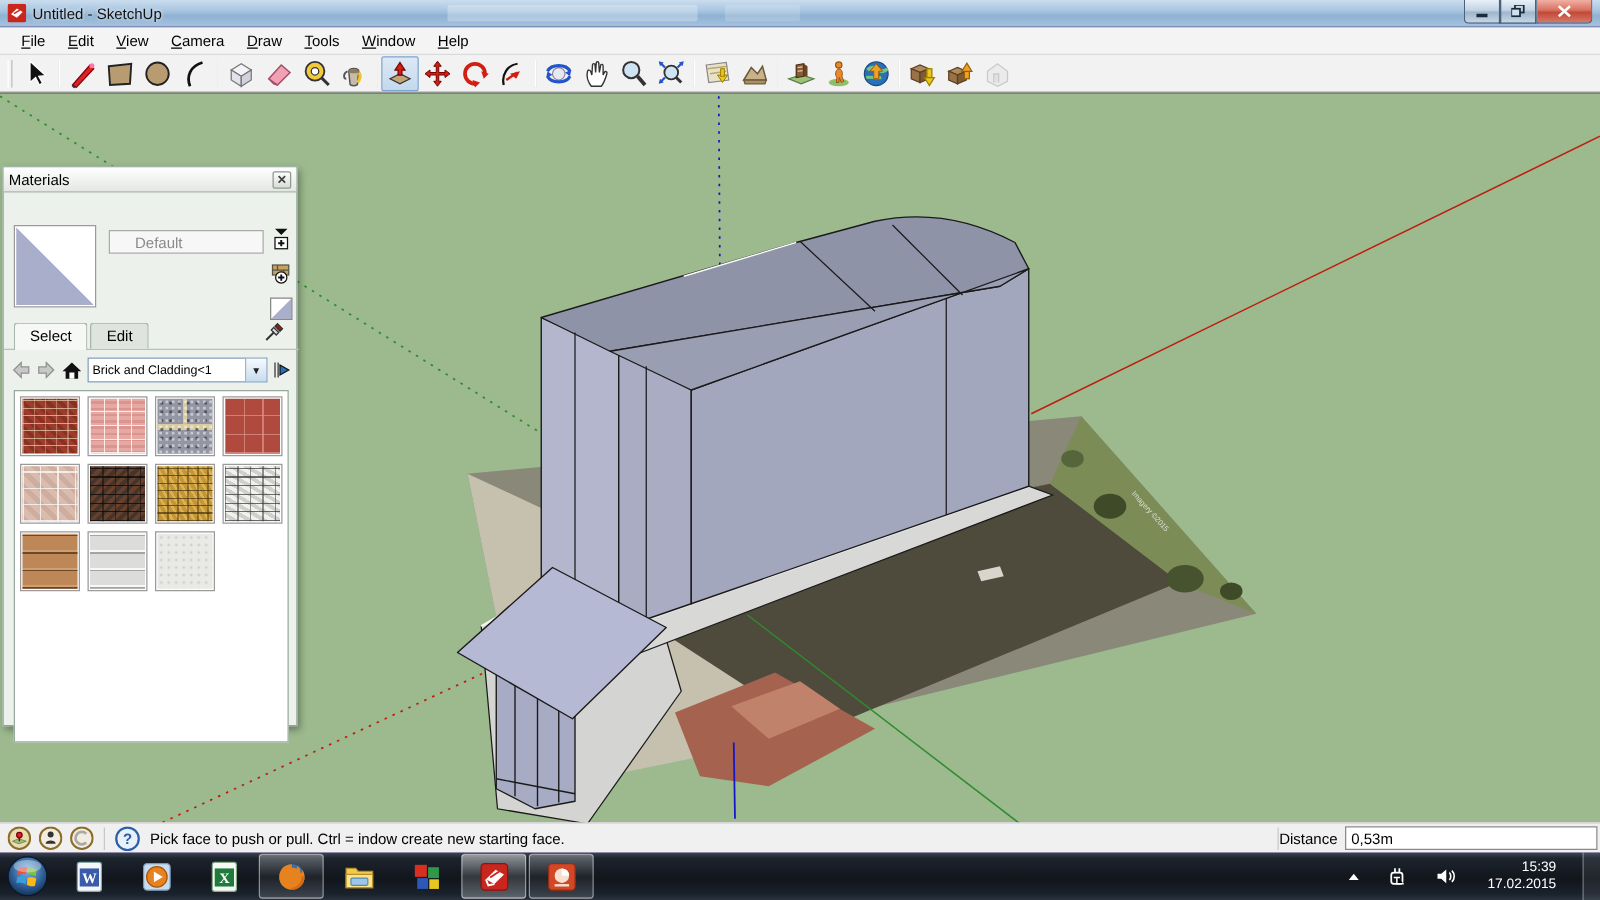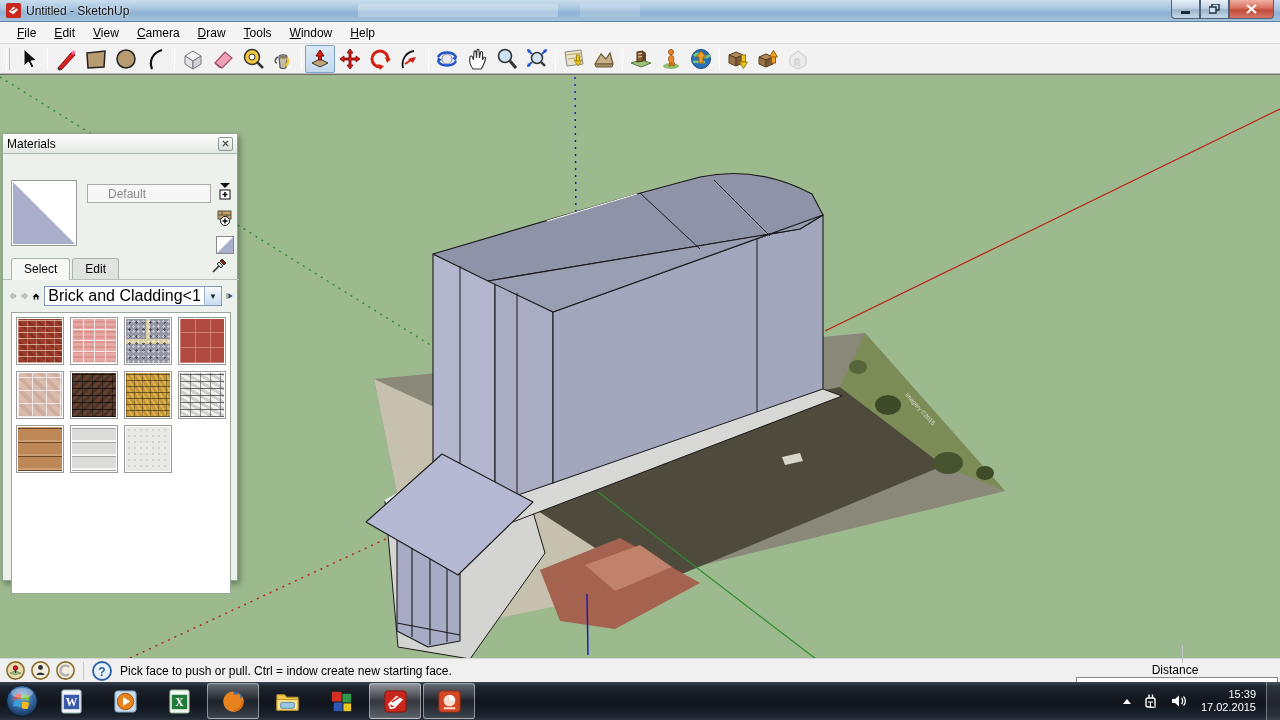--- a/index.html
+++ b/index.html
@@ -72,21 +72,21 @@
   #mat-tabs { position:absolute; left:0px; top:104px; width:236px; height:22px;
     border-bottom:1px solid #B7C1B9; display:flex; align-items:flex-end; padding-left:8px; }
   .mtab { font-size:12px; padding:3px 12px 3px; border:1px solid #A8B4AA; border-bottom:none;
     background:#DFE4DE; border-radius:3px 3px 0 0; margin-right:2px; }
   .mtab.active { background:#F6F8F5; position:relative; top:1px; padding-bottom:4px; }
   #eyedropper { position:absolute; right:8px; top:102px; }
   #mat-nav { position:absolute; left:6px; top:130px; width:224px; height:24px;
     display:flex; align-items:center; gap:4px; }
   #mat-dropdown { flex:1; height:20px; border:1px solid #7F9DB9; background:#fff;
     display:flex; align-items:center; }
-  #mat-dropdown .dd-text { flex:1; font-size:16px; padding:0 3px; white-space:nowrap; overflow:hidden; }
+  #mat-dropdown .dd-text { flex:1; font-size:10px; padding:0 3px; white-space:nowrap; overflow:hidden; }
   #mat-dropdown .dd-btn { width:17px; height:18px; background:linear-gradient(#F5FAFE,#C8DCF0);
     border-left:1px solid #9AB5CE; display:flex; align-items:center; justify-content:center;
     font-size:8px; color:#222; }
   #mat-list { position:absolute; left:8px; top:158px; width:220px; height:282px;
     background:#fff; border:1px solid #98A89C; padding:4px; }
   .swgrid { display:grid; grid-template-columns:repeat(4,48px); gap:6px; }
   .sw { width:48px; height:48px; border:1px solid #9a9a9a; padding:1px; background:#fff; }
   .sw > div { width:100%; height:100%; }
 
   .tx-brick-red { background-color:#9E3B2B; background-image:
@@ -130,38 +130,38 @@
     radial-gradient(rgba(200,200,195,.7) 1px, transparent 1.3px); background-size:6px 6px; }
 
   
   #statusbar { position:absolute; left:0; top:658px; width:1280px; height:24px;
     background:#F0F0F0; border-top:1px solid #D6D6D6; display:flex; align-items:center;
     font-size:12px; color:#000; }
   .st-circle { width:19px; height:19px; border-radius:50%; margin-left:6px;
     display:flex; align-items:center; justify-content:center; }
   .st-sep { width:1px; height:18px; background:#C7C7C7; margin:0 8px; }
   #st-hint { margin-left:8px; white-space:nowrap; }
-  #st-right { margin-left:auto; display:flex; align-items:center;flex-direction:column; }
+  #st-right { margin-left:auto; display:flex; align-items:center; }
   #st-right .st-sep { margin-right:0; }
   #distance-label { margin:0 6px 0 0; }
   #distance-box { width:202px; height:19px; background:#fff; border:1px solid #898989;
     display:flex; align-items:center; padding:0 4px; margin-right:2px; font-size:12px; }
 
   
   #taskbar { position:absolute; left:0; top:682px; width:1280px; height:38px;
     background:linear-gradient(#3A4654 0%, #1D242E 12%, #11151C 55%, #1A222C 88%, #2A333E 100%);
     display:flex; align-items:center; }
   #start-orb { width:44px; height:38px; display:flex; align-items:center; justify-content:center; }
   .task-btn { width:52px; height:36px; margin:1px 1px; display:flex; align-items:center;
     justify-content:center; border-radius:3px; border:1px solid transparent; }
   .task-btn svg { width:27px; height:27px; }
   .task-btn.active { border:1px solid rgba(255,255,255,.45);
     background:linear-gradient(rgba(255,255,255,.30), rgba(255,255,255,.06) 50%, rgba(255,255,255,.14)); }
   .task-btn.fore { background:linear-gradient(rgba(255,255,255,.5), rgba(255,255,255,.15) 50%, rgba(255,255,255,.28)); }
-  #tray { margin-left:auto; display:flex; align-items:center; height:38px; }
+  #tray { margin-left:auto; display:flex; align-items:center; height:38px;gap:11px; }
   .tray-icon { color:#fff; margin:0 6px; display:flex; align-items:center; }
   #clock { text-align:right; color:#fff; font-size:11px; line-height:13px; margin:0 10px 0 8px; }
   #show-desktop { width:14px; height:38px; border-left:1px solid rgba(255,255,255,.35);
     background:rgba(255,255,255,.07); }
 </style>
 </head>
 <body>
 
 <div id="app">
 

